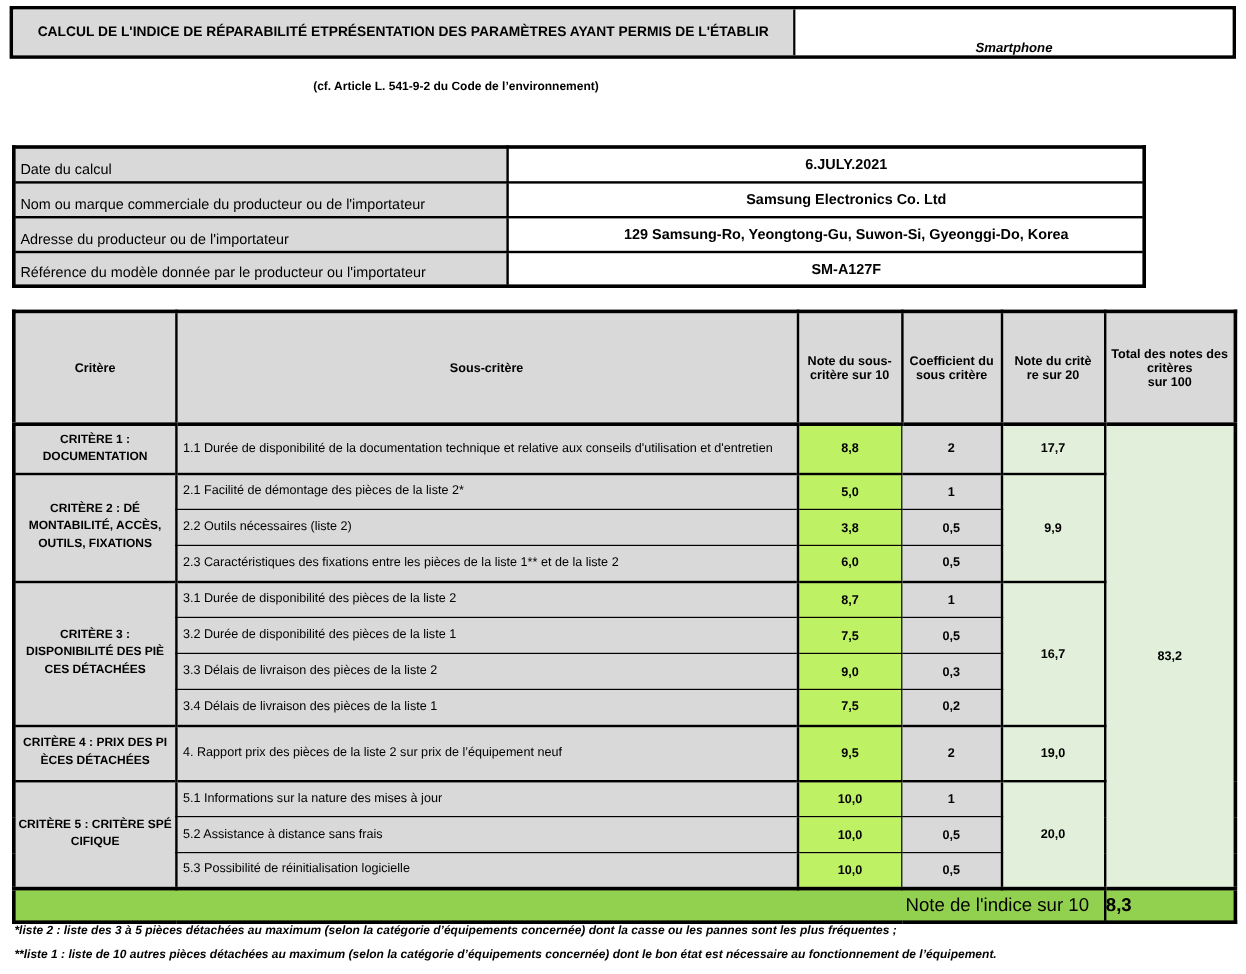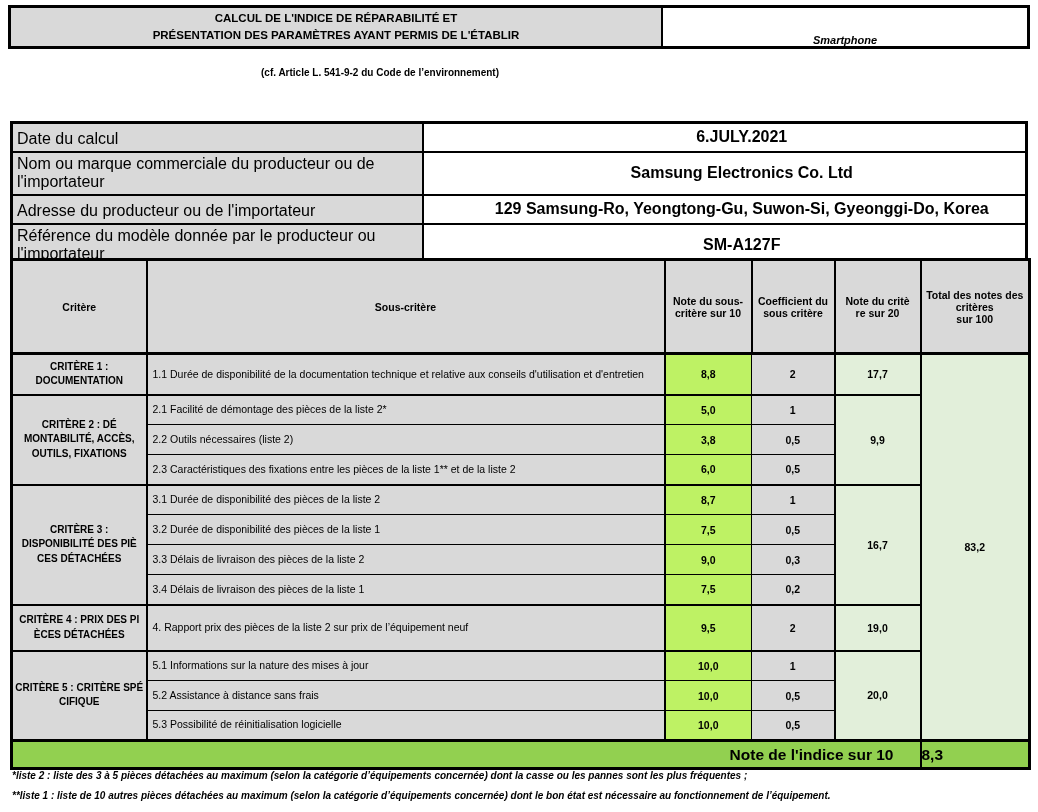--- a/index.html
+++ b/index.html
@@ -19,43 +19,43 @@
   .title-bar {
     position: absolute; left: 8px; top: 5px;
     width: 1022px; height: 44px;
     display: flex;
     border: 3px solid #000;
   }
   .title-left {
     width: 652px; height: 100%;
     background: var(--cell-gray, #d9d9d9);
     border-right: 2px solid #000;
-    display: flex; flex-direction: column; justify-content: center; align-items: center;
+    display: flex; flex-direction: row; justify-content: center; align-items: center;
     font-weight: bold; font-size: 11.5px; line-height: 17px;
     text-align: center;
   }
   .title-right {
     flex: 1; background: #fff;
     display: flex; justify-content: center; align-items: flex-end;
     font-style: italic; font-weight: 600; font-size: 11px;
   }
 
   
   .subtitle {
     position: absolute; left: 80px; top: 64px; width: 600px;
     text-align: center; font-weight: bold; font-size: 10px; line-height: 17px;
   }
 
   
   .info-table {
     position: absolute; left: 10px; top: 121px;
-    width: 1018px; border-collapse: collapse;
+    width: 945px; border-collapse: collapse;
     table-layout: fixed;
     border: 3px solid #000;
-    font-size: 16px;
+    font-size: 12px;
   }
   .info-table td { border: 2px solid #000; height: 29px; padding-left: 35px; }
   .info-table td.info-label {
     background: var(--cell-gray, #d9d9d9);
     width: 411px;
     padding: 2px 4px 3px 4px;
     vertical-align: bottom;
   }
   .info-table td.info-value {
     background: #fff; text-align: center; vertical-align: middle;
@@ -94,22 +94,22 @@
   td.total-cell  { background: var(--cell-green-light, #e2efda); font-weight: bold; text-align: center; border-left: 2.5px solid #000; }
   tr.h-tall { height: 41px; }
   tr.h-std  { height: 30px; }
   tr.h-xl   { height: 46px; }
 
   tr.index-row td {
     background: var(--index-green, #92d050);
     height: 28px; border-top: 3px solid #000;
   }
   td.index-label {
-    text-align: right; padding-right: 26px;
-    font-weight: bold; font-size: 15.5px;
+    text-align: right; padding-right: 12px;
+    font-weight: normal; font-size: 15.5px;
   }
   td.index-value {
     text-align: left; font-weight: bold; font-size: 15.5px;
     border-left: 2.5px solid #000;
   }
 
   
   .footnotes {
     position: absolute; left: 12px; top: 766px; width: 1014px;
     font-style: italic; font-weight: 600; font-size: 10px; line-height: 20px;

